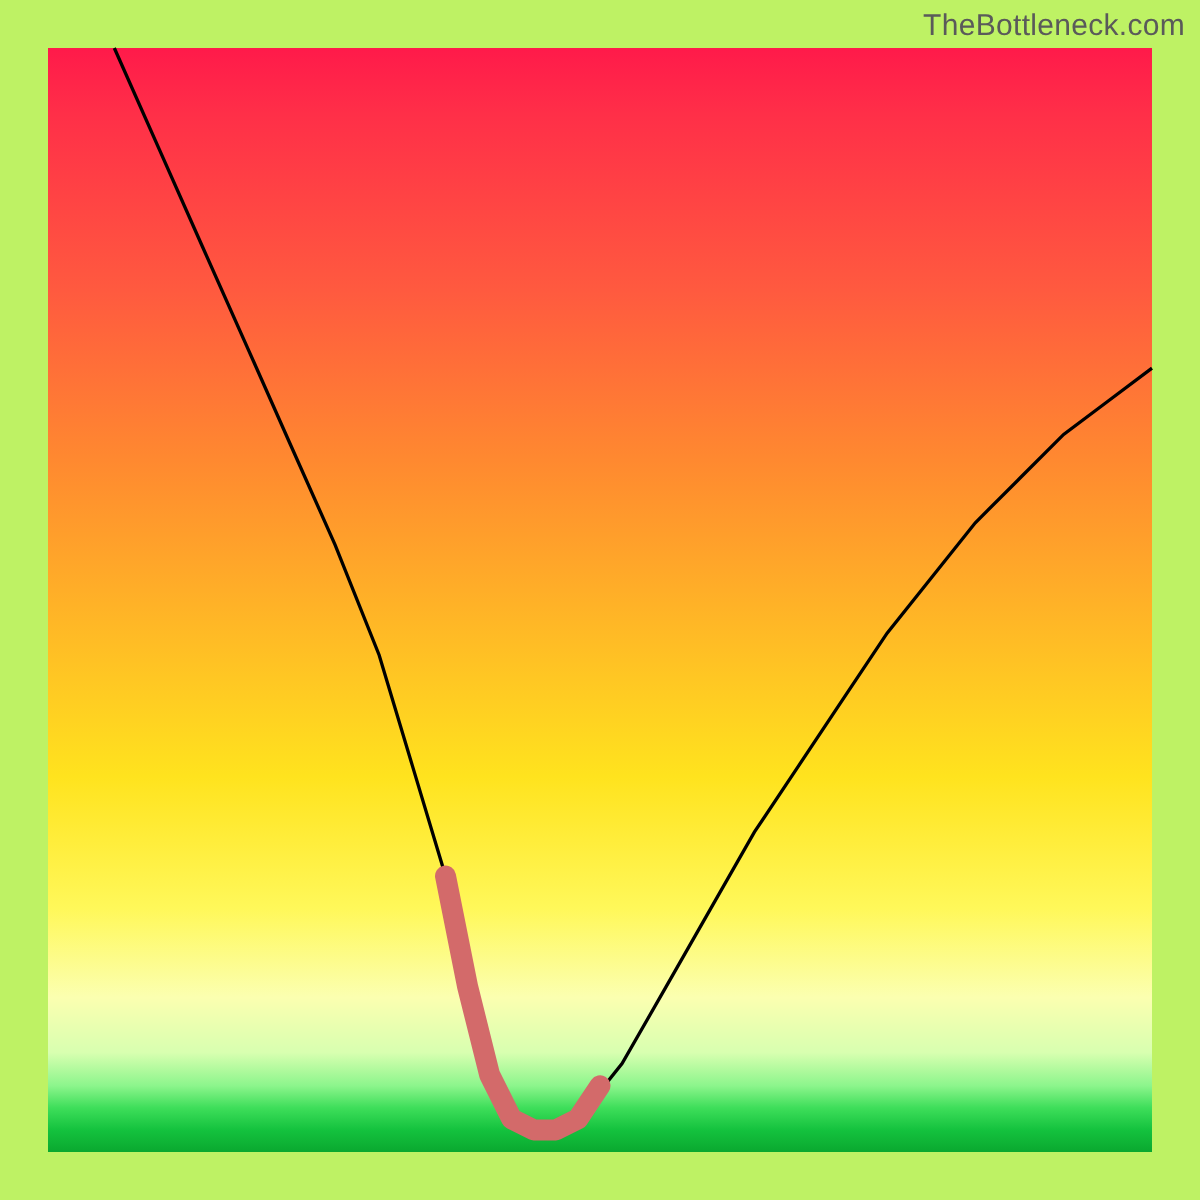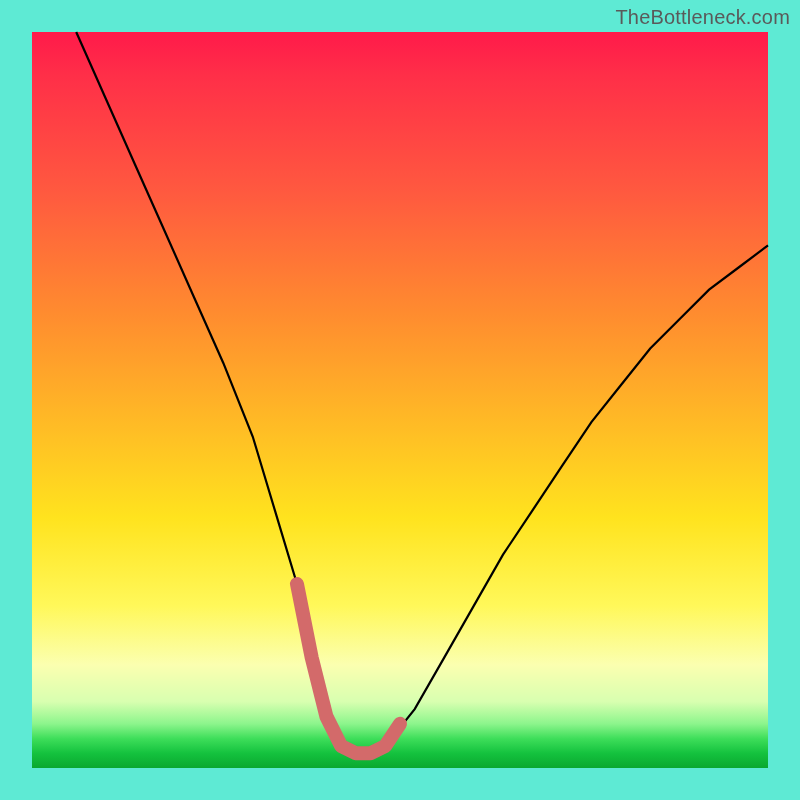--- a/index.html
+++ b/index.html
@@ -10,21 +10,21 @@
     background: #000;
     overflow: hidden;
     font-family: Arial, Helvetica, sans-serif;
   }
   .frame {
     position: absolute;
     top: 0;
     left: 0;
     width: 800px;
     height: 800px;
-    background: #5eead4;
+    background: #bef264;
   }
   .plot-area {
     position: absolute;
     top: 32px;
     left: 32px;
     width: 736px;
     height: 736px;
     
     background: linear-gradient(
       to bottom,

